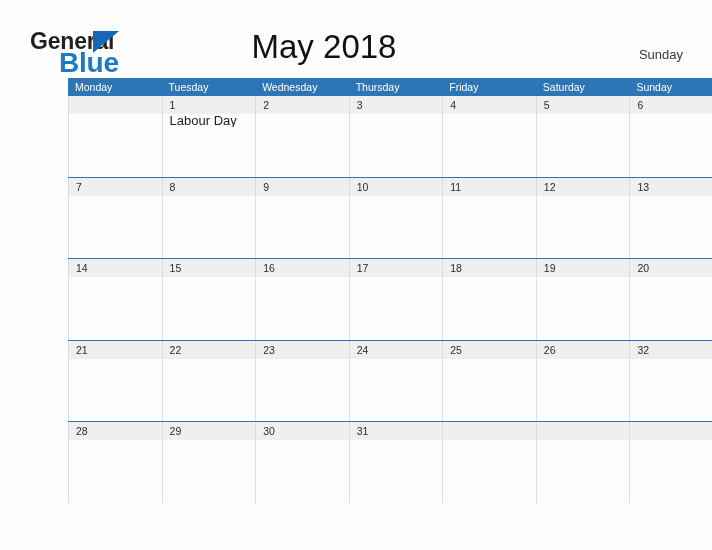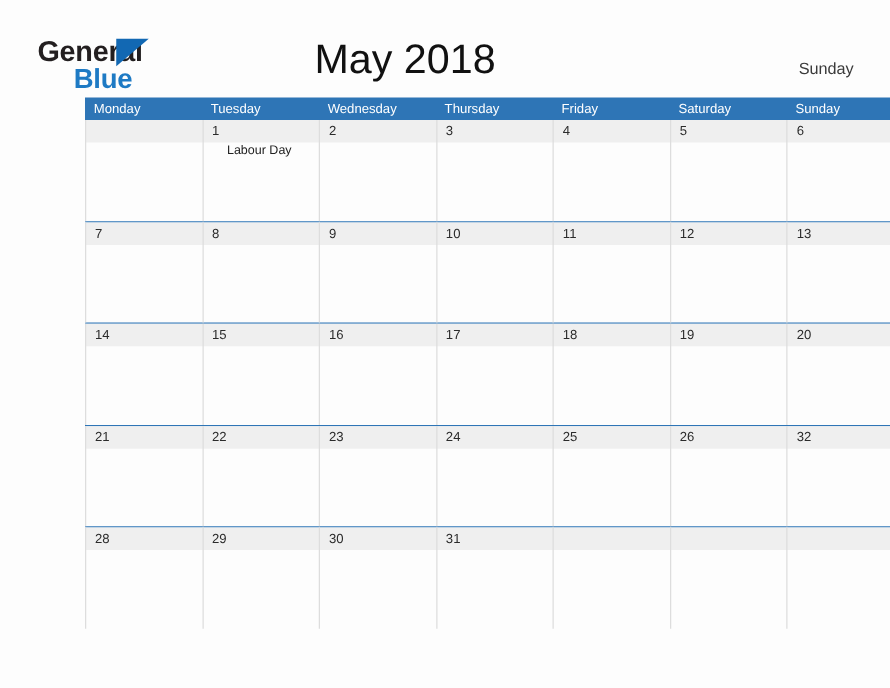--- a/index.html
+++ b/index.html
@@ -47,21 +47,21 @@
     top: 3px;
     width: 0;
     height: 0;
     border-left: 26px solid #1268b3;
     border-bottom: 22px solid transparent;
   }
   #logo-blue {
     position: absolute;
     left: 29px;
     top: 22px;
-    font-size: 22px;
+    font-size: 28px;
     color: #1e7ac4;
     letter-spacing: -0.2px;
     line-height: 26px;
   }
 
   #month-title {
     position: absolute;
     left: 0;
     top: 28px;
     width: 648px;
@@ -142,26 +142,25 @@
   .day-num {
     font-size: 10.5px;
     color: #2b2b2b;
     line-height: 18px;
     height: 18px;
   }
   .day-events {
     margin-top: 1px;
   }
   .event {
-    font-size: 10px;
+    font-size: 13px;
     color: #222222;
     line-height: 12px;
     white-space: nowrap;
     overflow: hidden;
-    margin-left: 12px;
   }
 </style>
 </head>
 <body>
 
 <div id="top-bar">
 
   <div id="logo">
     <span id="logo-general">General</span>
     <span id="logo-triangle"></span>

